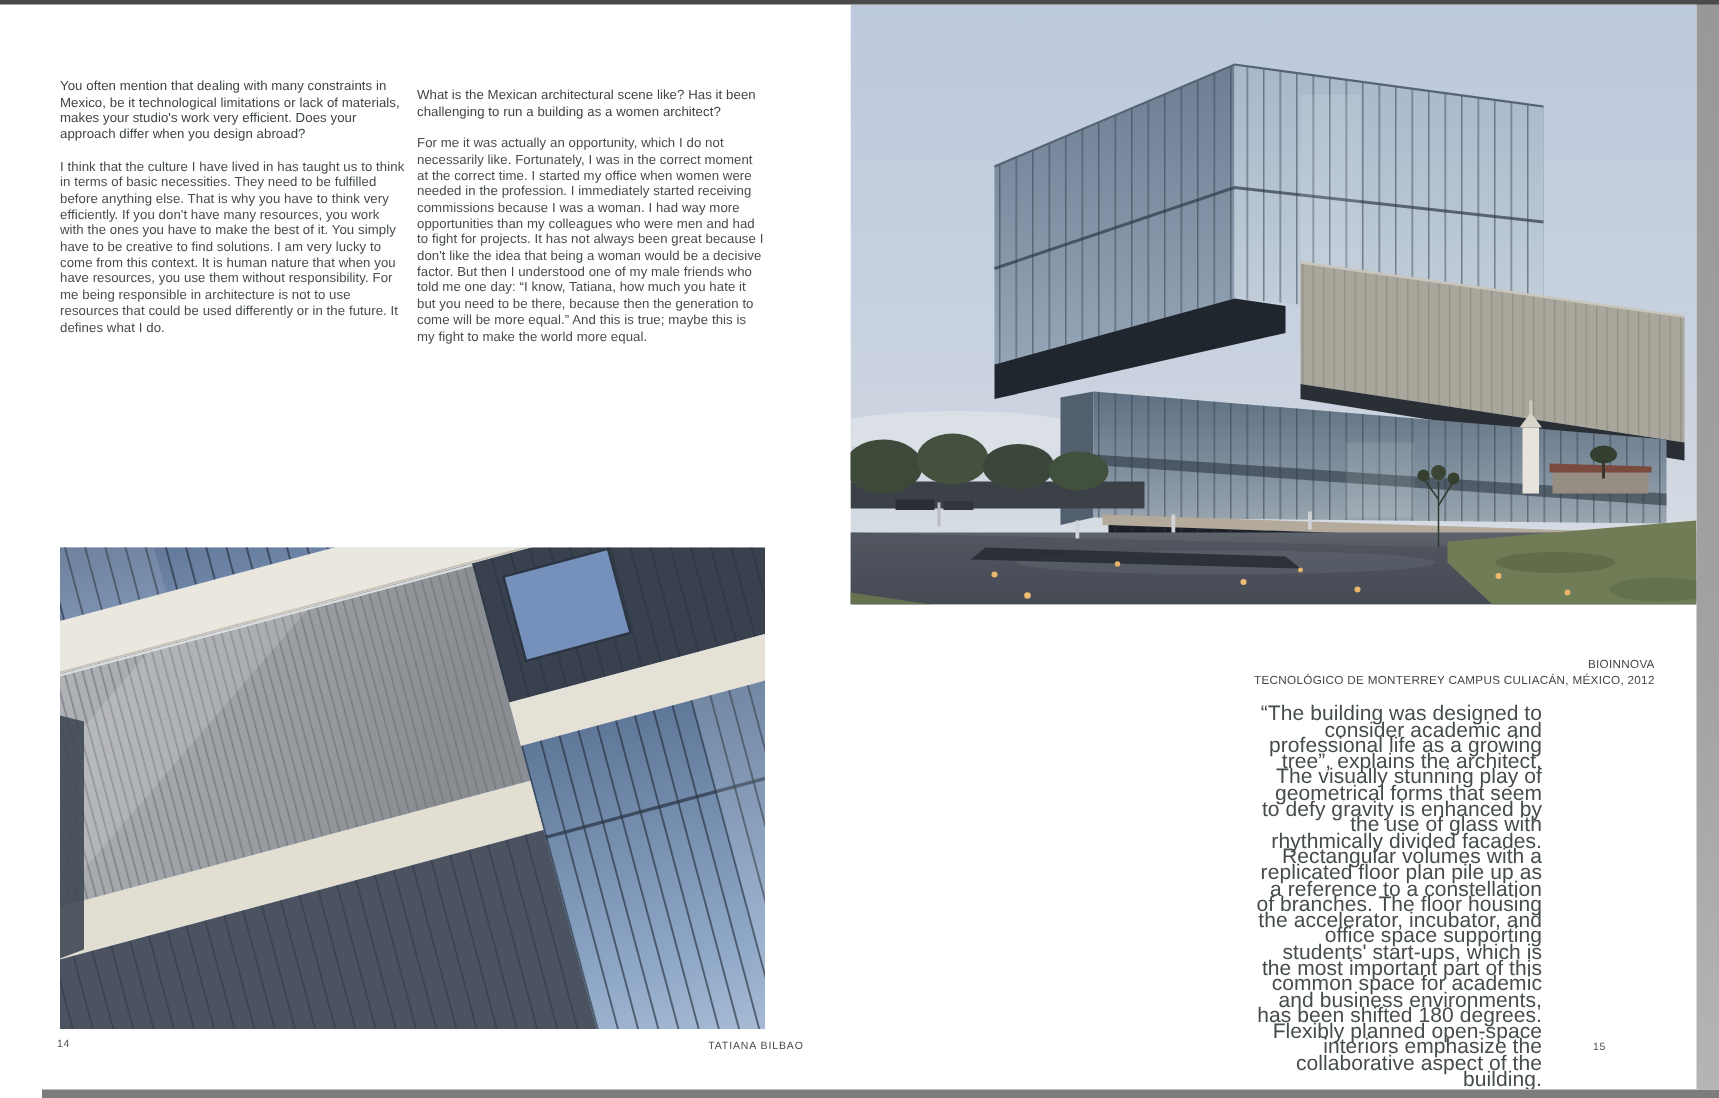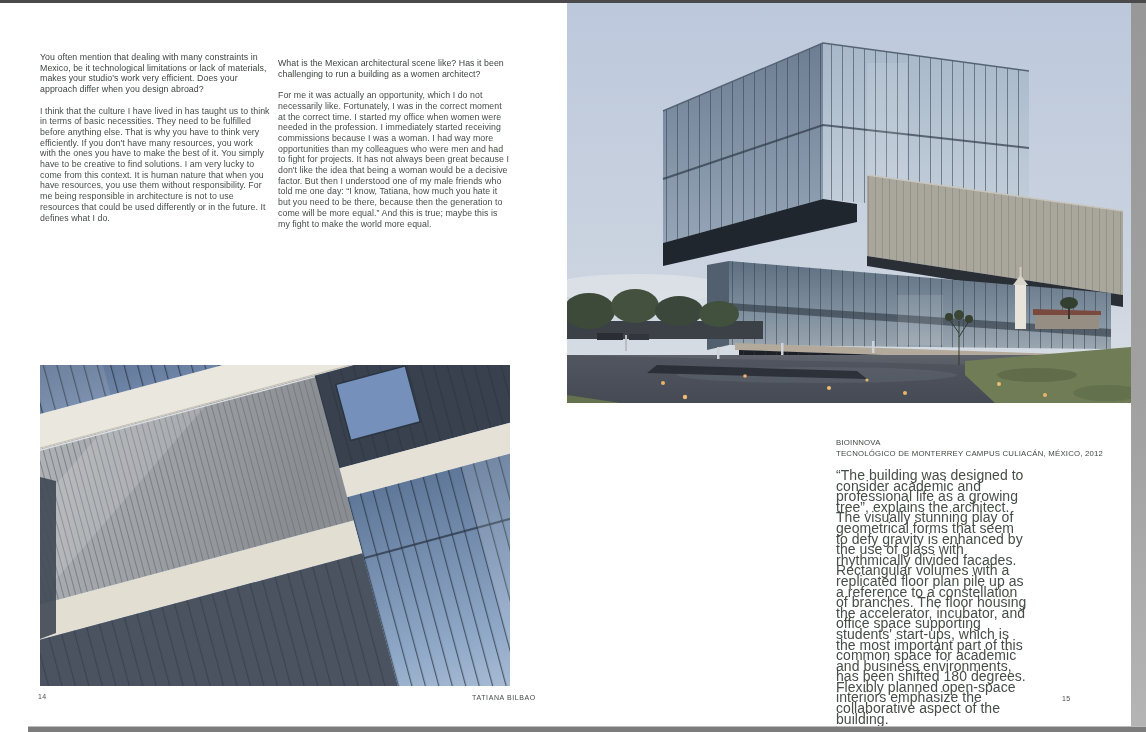--- a/index.html
+++ b/index.html
@@ -110,21 +110,21 @@
       </g>
 
       <polygon points="0,112 16,116 16,268 0,274" fill="#3f4854" opacity="0.9"></polygon>
     </svg>
   </div>
 
   <div class="abs folio" style="left:38px;top:693px;">14</div>
   <div class="abs footer-center" style="left:404px;top:694px;width:200px;text-align:center;">TATIANA BILBAO</div>
 </div>
 
-<div class="abs" style="left:567px;top:0;width:564px;height:726px;">
+<div class="abs" style="left:567px;top:0;width:564px;height:726px;text-align:right;">
 
   <div class="abs" style="left:0;top:3px;width:564px;height:400px;">
     <svg class="photo" width="564" height="400" viewBox="0 0 564 400">
       <defs>
         <linearGradient id="skyR" x1="0" y1="0" x2="0" y2="1">
           <stop offset="0" stop-color="#bcc8dc"></stop>
             <stop offset="0.7" stop-color="#ccd4e0"></stop>
             <stop offset="1" stop-color="#dde1e6"></stop>
         </linearGradient>
         <linearGradient id="glassLface" x1="0" y1="0" x2="0" y2="1">

